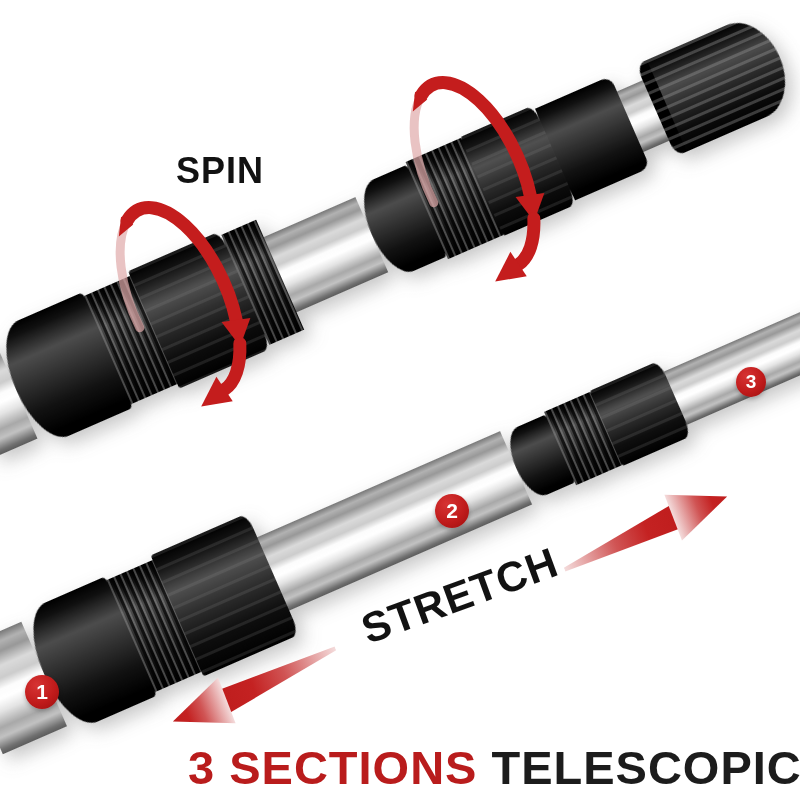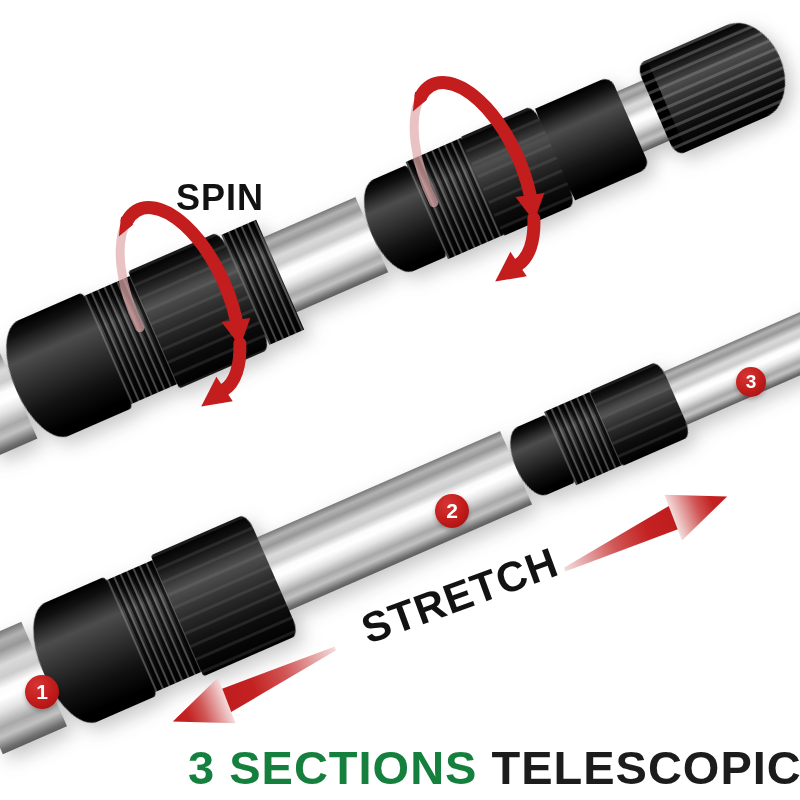--- a/index.html
+++ b/index.html
@@ -45,21 +45,21 @@
       repeating-linear-gradient(180deg, rgba(160,160,160,0.35) 0 3px,
         rgba(0,0,0,0) 3px 10px),
       linear-gradient(90deg, #000 0 12px, rgba(0,0,0,0) 12px 20px),
       linear-gradient(180deg, #000 0%, #181818 14%, #4a4a4a 34%,
         #2a2a2a 55%, #0c0c0c 78%, #000 100%);
       border-radius:10px 38px 38px 10px / 14px 52px 52px 14px; }
 
   
   .spin-label {
     position:absolute; left:176px; top:150px;
-    font-size:36px; font-weight:bold; color:#121212; letter-spacing:1px;margin-top:27px;
+    font-size:36px; font-weight:bold; color:#121212; letter-spacing:1px;
   }
   .stretch-label {
     position:absolute; left:348px; top:572px; width:224px; text-align:center;
     font-size:42px; font-weight:bold; color:#121212; letter-spacing:1px;
     transform:rotate(-20deg); white-space:nowrap;
   }
   .title {
     position:absolute; left:188px; top:740px; white-space:nowrap;
     font-size:47px; font-weight:bold; letter-spacing:1px;
   }
@@ -174,16 +174,16 @@
     <span>2</span>
   </div>
   <div class="badge badge-3">
     <span>3</span>
   </div>
 
   <div class="spin-label">SPIN</div>
   <div class="stretch-label">STRETCH</div>
 
   <div class="title">
-    <span class="hl" style="color:#15803d">3 SECTIONS</span><span style="color:#1c1c1c">TELESCOPIC</span>
+    <span class="hl" style="color:#b91c1c">3 SECTIONS</span><span style="color:#1c1c1c">TELESCOPIC</span>
   </div>
 
 </div>
 
 </body></html>

